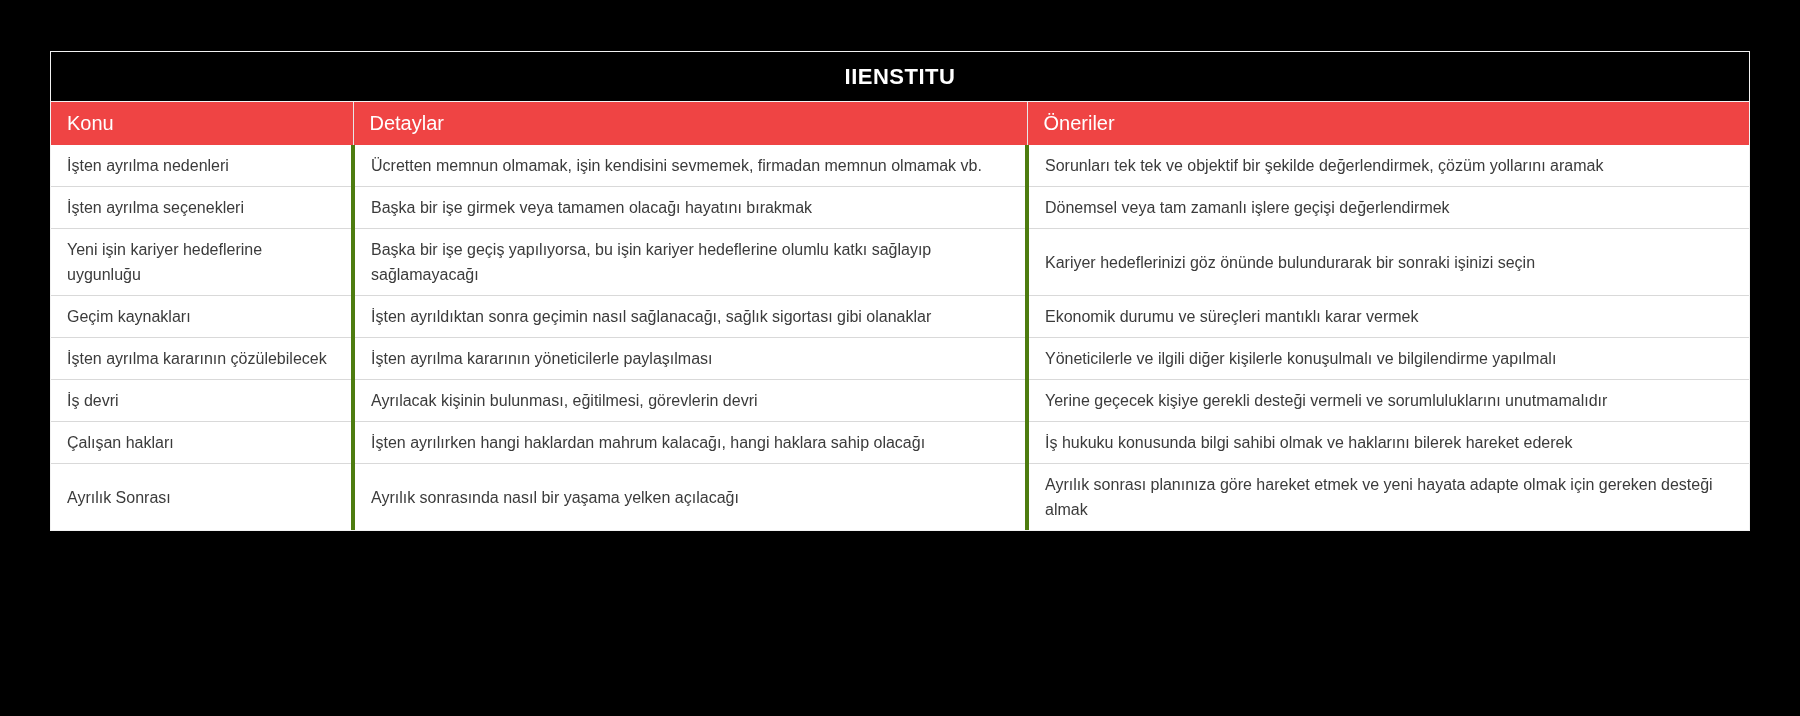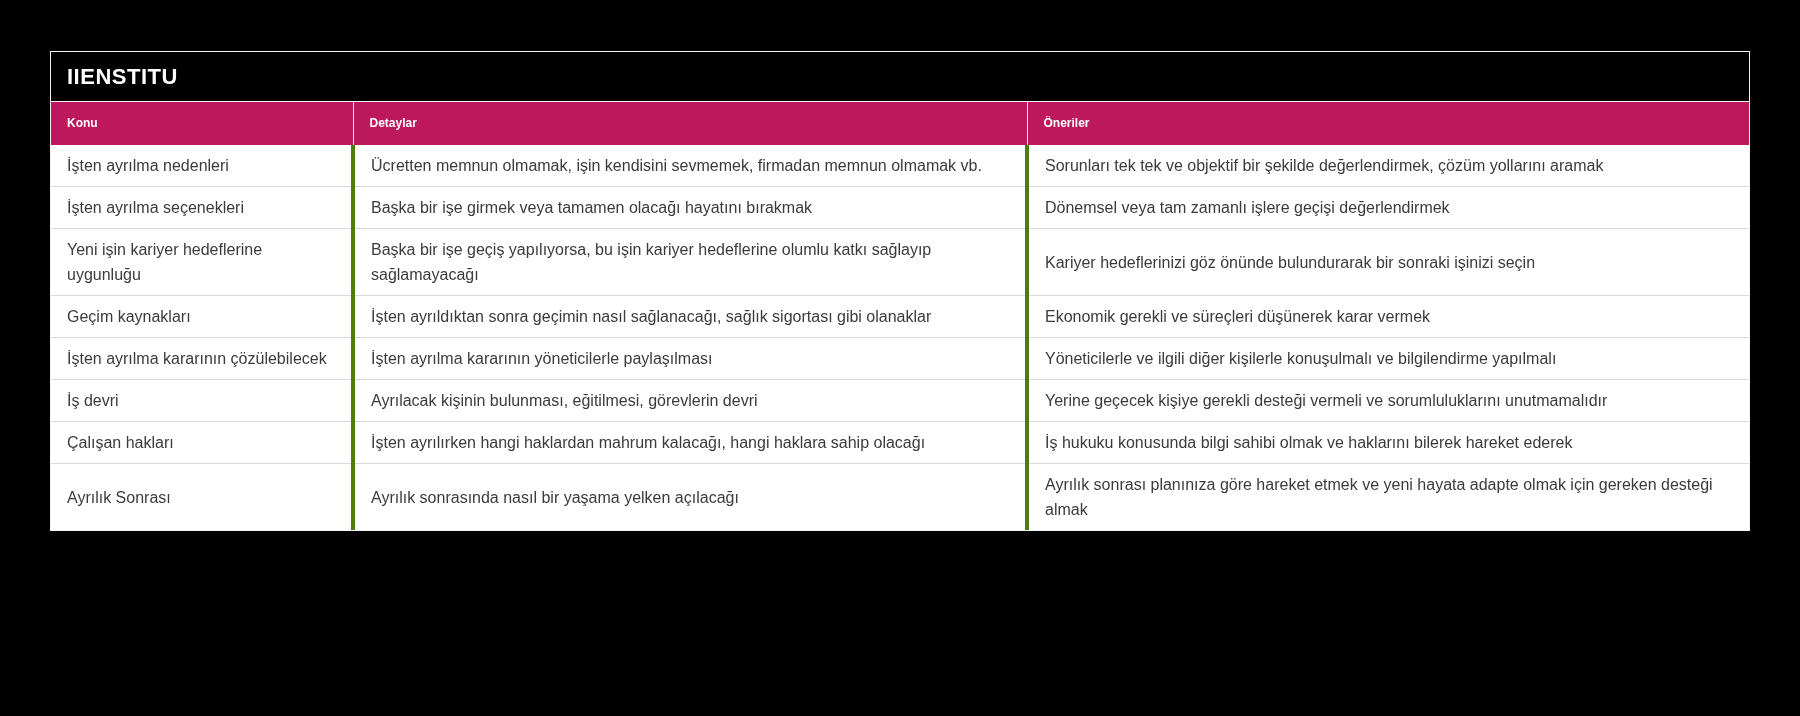--- a/index.html
+++ b/index.html
@@ -18,39 +18,40 @@
     background: #000000;
     border: 1px solid #f2f2f2;
   }
   .title-bar {
     height: 50px;
     display: flex;
     align-items: center;
     padding: 0 16px;
     background: #000000;
     border-bottom: 1px solid #f2f2f2;
+    justify-content: center;
   }
   .title-bar .brand {
     color: #ffffff;
     font-size: 22px;
     font-weight: bold;
     letter-spacing: 0.5px;
   }
   table {
     width: 100%;
     border-collapse: collapse;
     table-layout: fixed;
   }
   col.c1 { width: 302px; }
   col.c2 { width: 674px; }
   thead th {
-    background: #be185d;
+    background: #ef4444;
     color: #ffffff;
-    font-size: 12px;
-    font-weight: bold;
+    font-size: 20px;
+    font-weight: normal;
     text-align: left;
     padding: 12px 16px;
     line-height: 19px;
     border-right: 1px solid #e8e8e8;
   }
   thead th:last-child { border-right: none; }
   tbody td {
     background: #ffffff;
     color: #3b3b3b;
     font-size: 16px;
@@ -99,21 +100,21 @@
 
   <tr>
     <td>Yeni işin kariyer hedeflerine uygunluğu</td>
     <td>Başka bir işe geçiş yapılıyorsa, bu işin kariyer hedeflerine olumlu katkı sağlayıp sağlamayacağı</td>
     <td>Kariyer hedeflerinizi göz önünde bulundurarak bir sonraki işinizi seçin</td>
   </tr>
 
   <tr>
     <td>Geçim kaynakları</td>
     <td>İşten ayrıldıktan sonra geçimin nasıl sağlanacağı, sağlık sigortası gibi olanaklar</td>
-    <td>Ekonomik gerekli ve süreçleri düşünerek karar vermek</td>
+    <td>Ekonomik durumu ve süreçleri mantıklı karar vermek</td>
   </tr>
 
   <tr>
     <td>İşten ayrılma kararının çözülebilecek</td>
     <td>İşten ayrılma kararının yöneticilerle paylaşılması</td>
     <td>Yöneticilerle ve ilgili diğer kişilerle konuşulmalı ve bilgilendirme yapılmalı</td>
   </tr>
 
 
   <tr>

